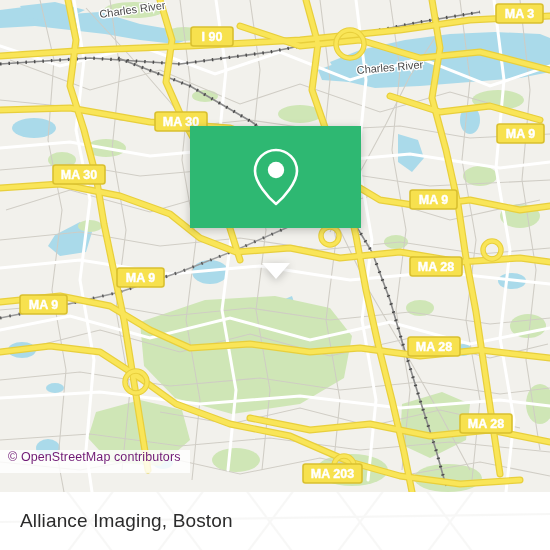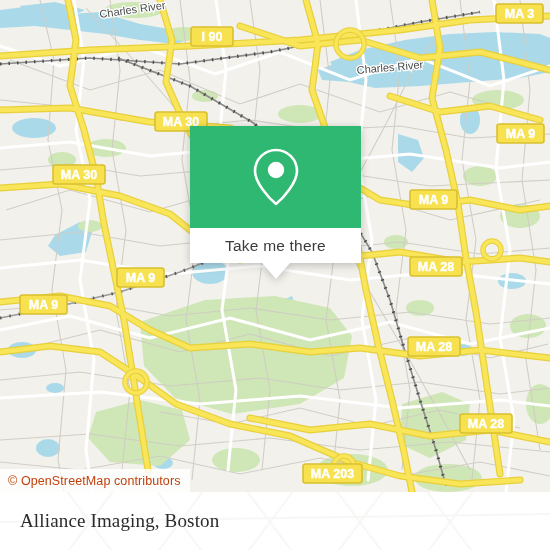--- a/index.html
+++ b/index.html
@@ -24,28 +24,28 @@
     width: 550px; height: 492px;
     background: #f2f1ec;
     overflow: hidden;
   }
   #map svg { display: block; }
 
   
   .attrib {
     position: absolute;
     left: 0;
-    top: 469px;
+    top: 450px;
     height: 23px;
     display: flex;
-    align-items: center;
+    align-items: flex-start;
     padding: 0 9px 0 8px;
     background: rgba(255,255,255,0.82);
     font-size: 12.5px;
-    color: #c2410c;
+    color: #701a75;
     letter-spacing: 0.1px;
     white-space: nowrap;
     z-index: 40;
   }
 
   
   .popup {
     position: absolute;
     left: 190px;
     top: 126px;
@@ -101,21 +101,20 @@
     opacity: 0.10;
     pointer-events: none;
   }
   .place-title {
     position: relative;
     margin-left: 20px;
     font-size: 19px;
     color: #2b2b2b;
     letter-spacing: 0.15px;
     z-index: 2;
-    font-family: Liberation Serif, serif;
   }
   .brand {
     position: relative;
     margin-right: 18px;
     display: flex;
     align-items: center;
     z-index: 2;
   }
   .brand-word {
     font-size: 34px;
@@ -358,23 +357,20 @@
       <span>© OpenStreetMap contributors</span>
     </div>
 
     <div class="popup">
       <div class="popup-head">
         <svg width="56" height="62" viewBox="0 0 56 62">
           <path d="M28,4 C16.4,4 7,13.4 7,25 C7,36.5 20.5,52 28,58 C35.5,52 49,36.5 49,25 C49,13.4 39.6,4 28,4 Z" fill="none" stroke="#ffffff" stroke-width="2.6" stroke-linejoin="round"></path>
           <circle cx="28" cy="24" r="8.2" fill="#ffffff"></circle>
         </svg>
       </div>
-      <div class="popup-foot">
-        <span>Take me there</span>
-      </div>
       <div class="popup-tail"></div>
     </div>
   </div>
 
   <div class="bottombar">
     <svg class="bottombar-watermark" viewBox="0 0 550 58">
       <g stroke="#b9b6ae" stroke-width="2.2" fill="none">
         <path d="M60,-10 L120,70"></path>
         <path d="M150,-10 L210,70"></path>
         <path d="M240,-10 L300,70"></path>

